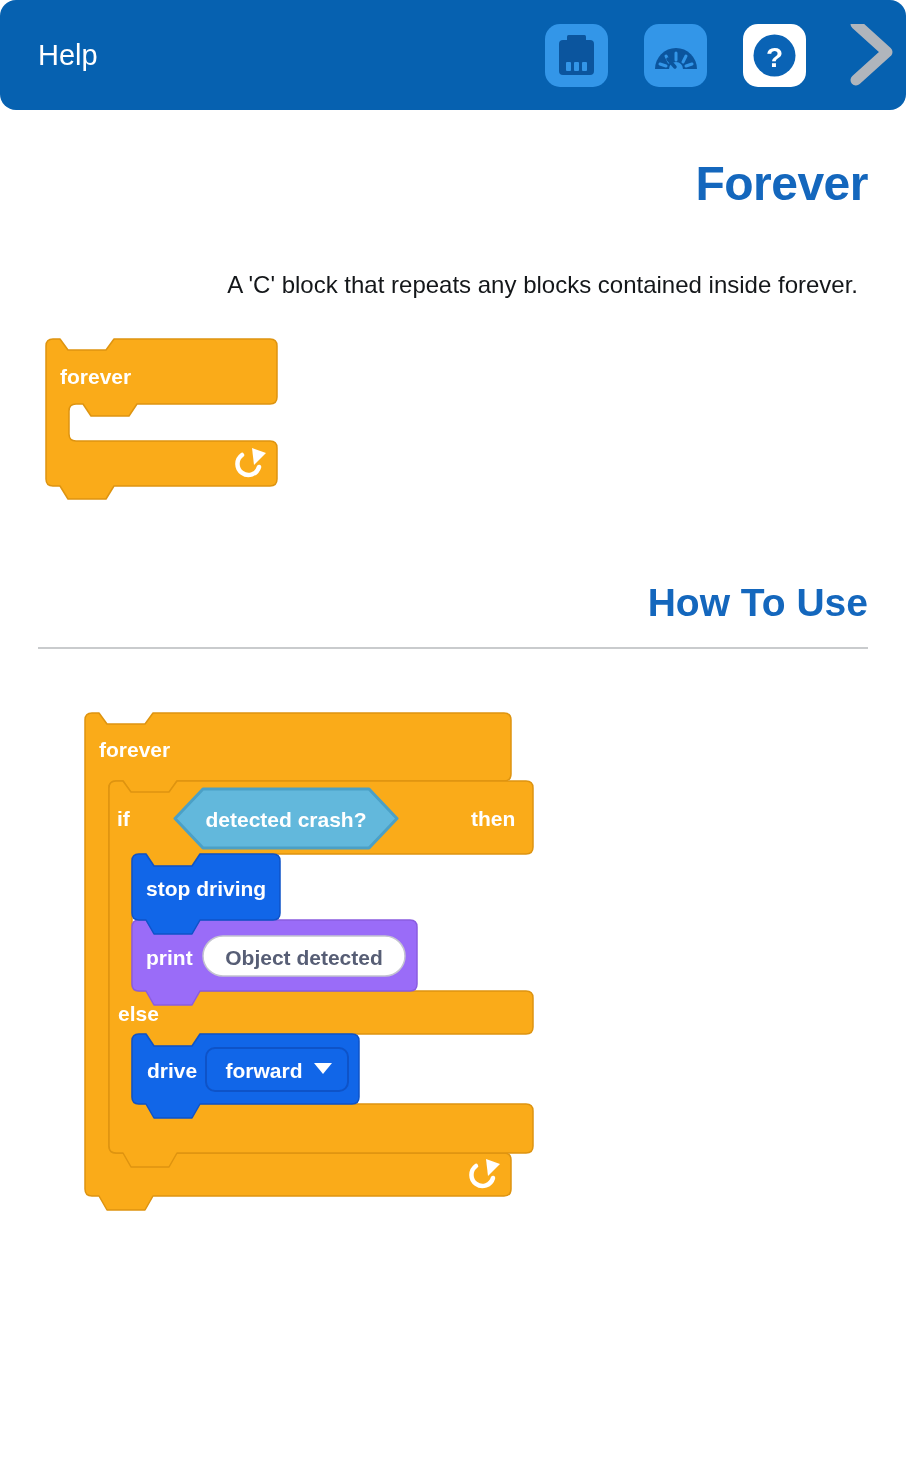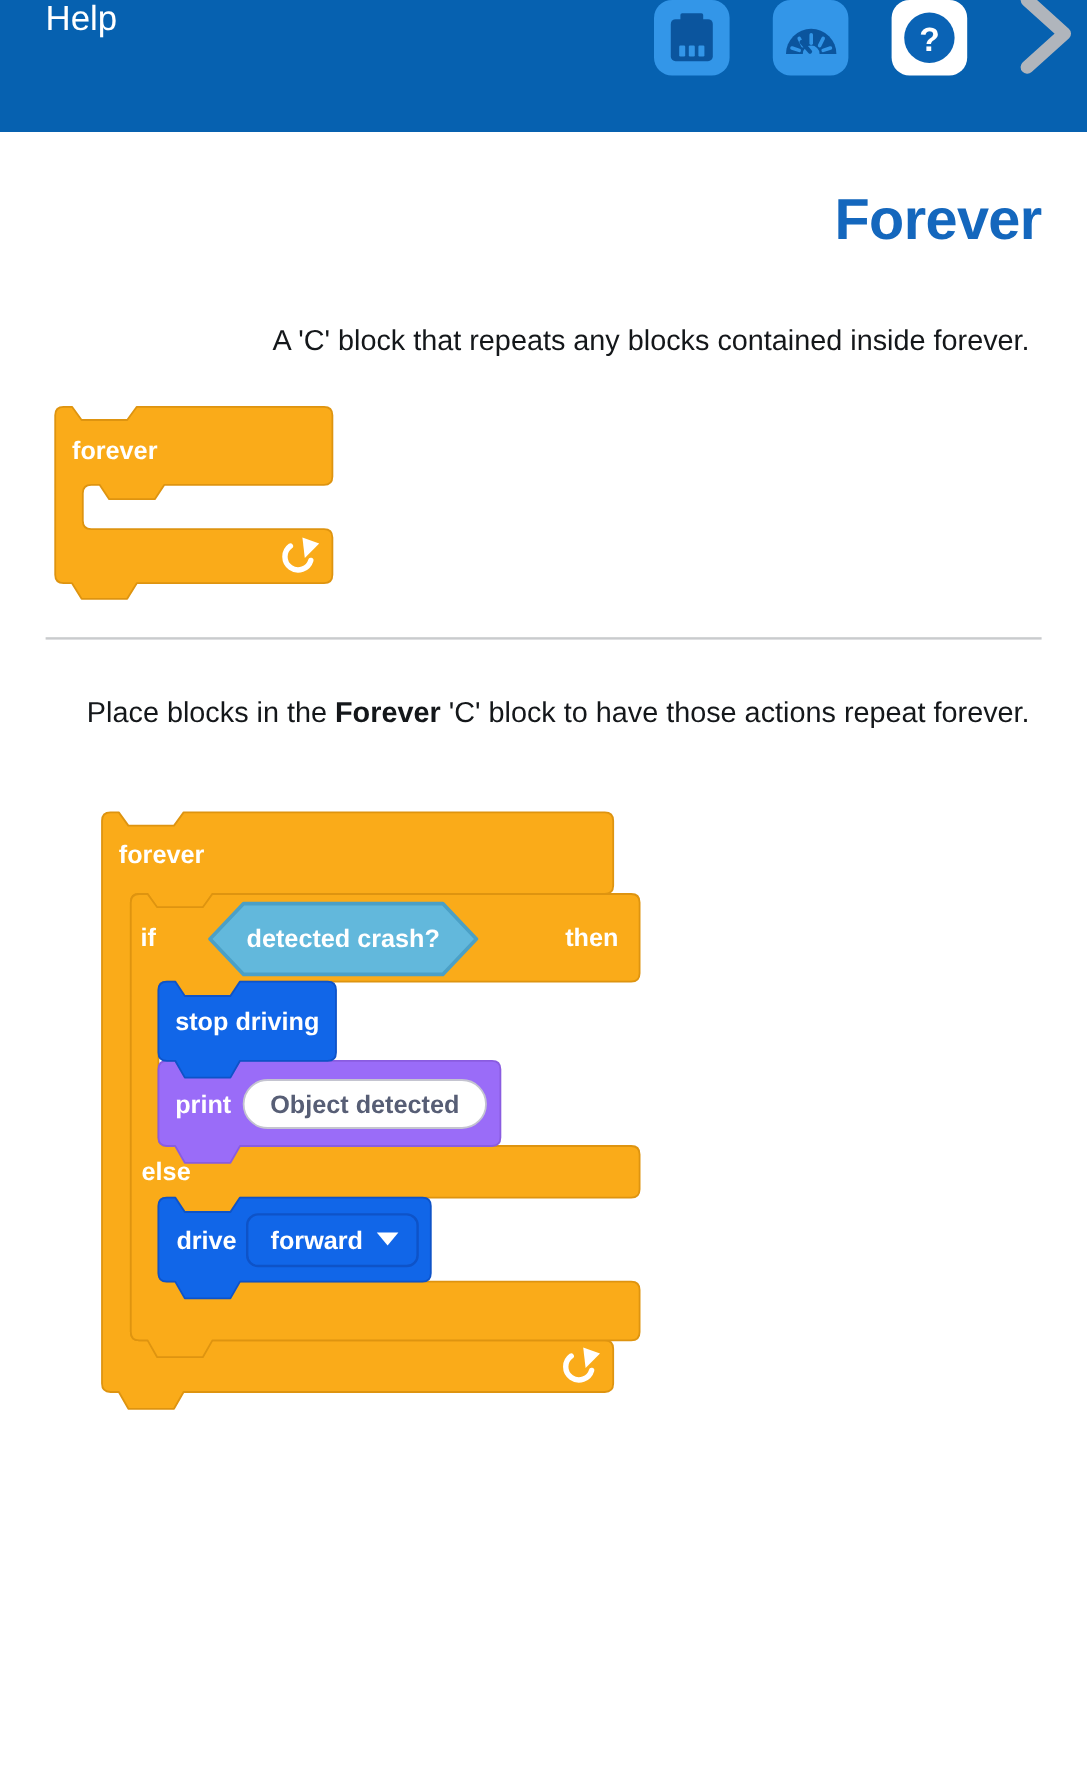--- a/index.html
+++ b/index.html
@@ -2,22 +2,23 @@
 <html style="--header_bg: #0661B0; --header_text: #FFFFFF; --icon_btn_bg: #3396E8; --icon_glyph: #0B559E; --help_btn_bg: #FFFFFF; --help_circle: #0A63B5; --chevron: #B0B5BC; --heading_blue: #1467BD; --body_text: #14171A; --rule: #C9CBCD; --orange: #FAAB19; --orange_border: #DE9410; --blue: #1166E8; --blue_border: #0E53C8; --purple: #9A6CF8; --purple_border: #8A5CE0; --hex_fill: #62B8DC; --hex_border: #4BA0C6; --field_bg: #FFFFFF; --field_border: #C4C4D0; --field_text: #575E75; --block_text: #FFFFFF;"><head>
 <meta charset="utf-8">
 <style>
   * { margin:0; padding:0; box-sizing:border-box; }
   html,body { width:906px; background:#fff; font-family:"Liberation Sans", sans-serif; }
   body { height:1480px; overflow:hidden; }
 
   
   .header {
     height:110px; background:var(--header_bg);
-    display:flex; align-items:flex-start; justify-content:space-between;
+    display:flex; align-items:center; justify-content:space-between;
     padding:0 6px 0 38px;
+    border-radius:16px;
   }
   .header-title { color:var(--header_text); font-size:29px; font-weight:400; }
   .hbtns { display:flex; align-items:center; gap:36px; }
   .icon-btn {
     width:63px; height:63px; border:none; border-radius:15px;
     background:var(--icon_btn_bg); display:flex; align-items:center; justify-content:center;
     padding:0; cursor:pointer;
   }
   .icon-btn.white { background:var(--help_btn_bg); }
   .chevron-wrap { width:58px; height:63px; display:flex; align-items:center; justify-content:center; background:transparent; border:none; cursor:pointer; }
@@ -105,23 +106,23 @@
 
   <svg class="block-svg-1" width="250" height="172" viewBox="0 0 250 172">
     <path class="fill-orange" d="M 9,2 H 16 l 8,11 h 38 l 8,-11 H 226 Q 233,2 233,9 V 60 Q 233,67 226,67 H 93 l -8,12 h -38 l -8,-12 H 32 Q 25,67 25,74 V 97 Q 25,104 32,104 H 226 Q 233,104 233,111 V 142 Q 233,149 226,149 H 70 l -8,13 h -38 l -8,-13 H 9 Q 2,149 2,142 V 9 Q 2,2 9,2 Z"></path>
     <text class="blk-text" x="16" y="39">forever</text>
     <g>
       <path class="loop-arrow" d="M 198,118 A 11,11 0 1 0 215,130"></path>
       <polygon class="loop-head" points="208,111 222,116 210,128"></polygon>
     </g>
   </svg>
 
+  <h2 class="page-h2">How To Use</h2>
   <hr class="rule">
 
-  <p class="para para-2"><span>Place blocks in the </span><b>Forever</b><span> 'C' block to have those actions repeat forever.</span></p>
 
 
   <svg class="block-svg-2" width="460" height="505" viewBox="0 0 460 505">
 
     <path class="fill-orange" d="M 9,2 H 16 l 8,11 h 38 l 8,-11 H 421 Q 428,2 428,9 V 63 Q 428,70 421,70 H 94 l -8,12 h -38 l -8,-12 H 33 Q 26,70 26,77 V 435 Q 26,442 33,442 H 421 Q 428,442 428,449 V 478 Q 428,485 421,485 H 70 l -8,14 h -38 l -8,-14 H 9 Q 2,485 2,478 V 9 Q 2,2 9,2 Z"></path>
     <text class="blk-text" x="16" y="38">forever</text>
 
     <path class="fill-orange" d="M 33,70 H 40 l 8,11 h 38 l 8,-11 H 443 Q 450,70 450,77 V 136 Q 450,143 443,143 H 117 l -8,12 h -38 l -8,-12 H 56 Q 49,143 49,150 V 273 Q 49,280 56,280 H 443 Q 450,280 450,287 V 316 Q 450,323 443,323 H 117 l -8,12 h -38 l -8,-12 H 56 Q 49,323 49,330 V 386 Q 49,393 56,393 H 443 Q 450,393 450,400 V 435 Q 450,442 443,442 H 94 l -8,14 h -38 l -8,-14 H 33 Q 26,442 26,435 V 77 Q 26,70 33,70 Z"></path>
     <text class="blk-text" x="34" y="107">if</text>
     <text class="blk-text" x="388" y="107">then</text>

